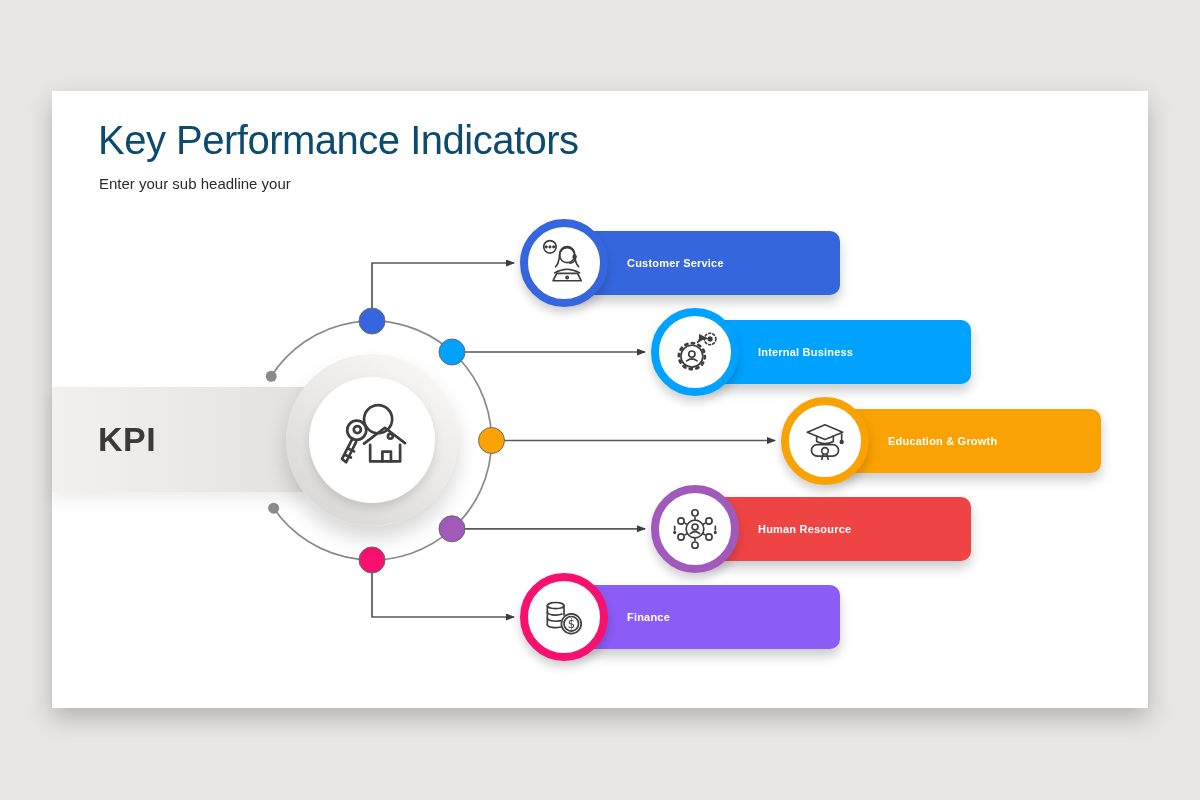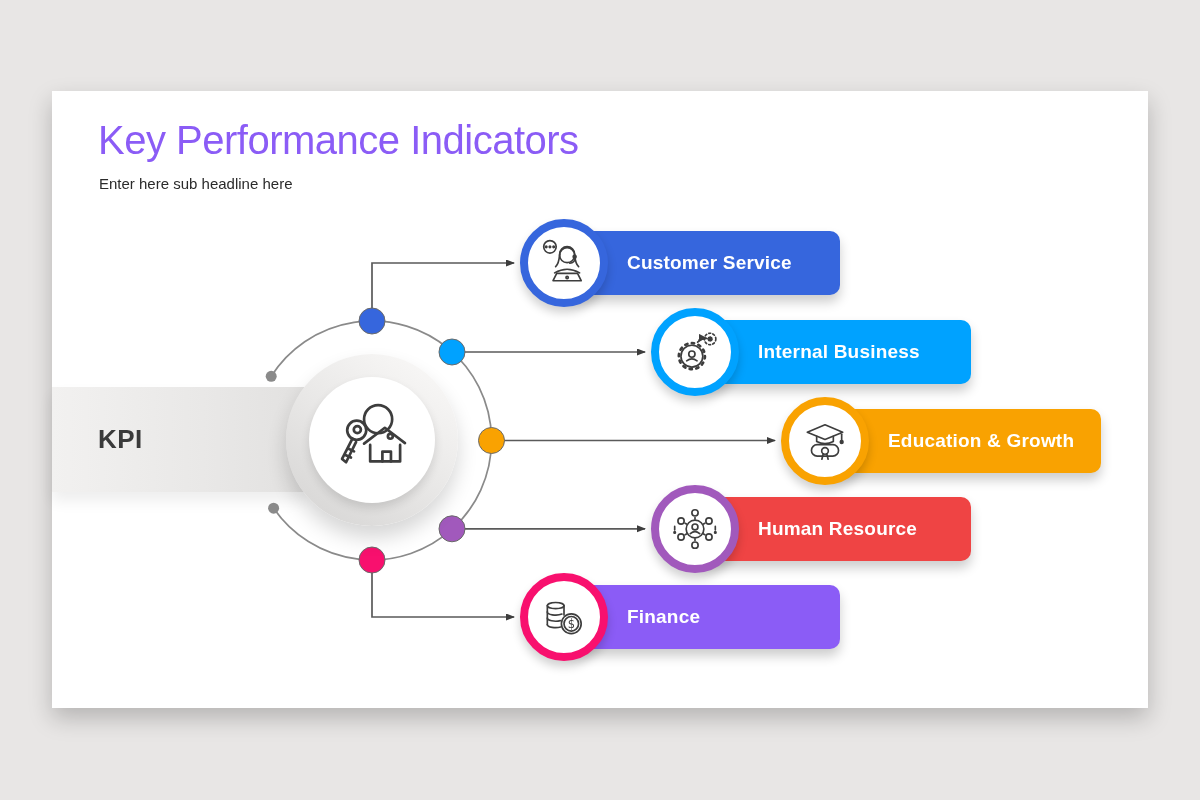--- a/index.html
+++ b/index.html
@@ -1,29 +1,29 @@
 <!DOCTYPE html>
 <html><head>
 <meta charset="utf-8">
 <style>
   * { margin:0; padding:0; box-sizing:border-box; }
   html,body { width:1200px; height:800px; overflow:hidden; font-family:"Liberation Sans", sans-serif; }
   .page { position:relative; width:1200px; height:800px; background:#e8e6e5; }
   .slide { position:absolute; left:52px; top:91px; width:1096px; height:617px; background:#ffffff;
            box-shadow:0 10px 22px rgba(0,0,0,0.22); }
 
-  .title { position:absolute; left:46px; top:27px; font-size:40px; font-weight:400; color:#8b5cf6;
+  .title { position:absolute; left:46px; top:27px; font-size:40px; font-weight:400; color:#0c4a6e;
            letter-spacing:-0.5px; line-height:1.1; }
   .subtitle { position:absolute; left:47px; top:84px; font-size:15px; font-weight:400; color:#2b2b2b; }
 
   .kpi-band { position:absolute; left:0; top:296px; width:252px; height:105px; z-index:1;
               background:linear-gradient(90deg,#f2f1f0 0%, #e9e8e7 60%, #e2e1e0 100%);
               box-shadow:0 9px 14px rgba(0,0,0,0.07);
               display:flex; align-items:center; }
-  .kpi-label { margin-left:46px; font-size:26px; font-weight:bold; color:#3a3a3a; letter-spacing:0.5px; }
+  .kpi-label { margin-left:46px; font-size:34px; font-weight:bold; color:#3a3a3a; letter-spacing:0.5px; }
 
   .wires { position:absolute; left:0; top:0; width:1096px; height:617px; z-index:2; }
   .wire  { fill:none; stroke-width:1.7px; }
   .arc   { fill:none; stroke-width:1.7px; }
   .dot   { stroke:#6a6a6a; stroke-width:1px; }
 
   .hub { position:absolute; left:234px; top:263px; width:172px; height:172px; border-radius:50%; z-index:3;
          background:linear-gradient(215deg,#f9f8f7 8%, #e9e8e7 50%, #d4d3d2 100%);
          box-shadow:0 12px 20px rgba(0,0,0,0.16);
          display:flex; align-items:center; justify-content:center; }
@@ -34,35 +34,35 @@
   .item { position:absolute; width:364px; height:88px; z-index:4; }
   .item-cs { left:468px; top:128px; }
   .item-ib { left:599px; top:217px; }
   .item-eg { left:729px; top:306px; }
   .item-hr { left:599px; top:394px; }
   .item-fi { left:468px; top:482px; }
 
   .bar { position:absolute; left:44px; top:12px; width:276px; height:64px; border-radius:10px;
          box-shadow:0 7px 12px rgba(0,0,0,0.20);
          display:flex; align-items:center; z-index:1; }
-  .bar-label { padding-left:63px; font-size:19px; font-weight:bold; color:#ffffff; letter-spacing:0.2px; }
+  .bar-label { padding-left:63px; font-size:11px; font-weight:bold; color:#ffffff; letter-spacing:0.2px; }
   .ring { position:absolute; left:0; top:0; width:88px; height:88px; border-radius:50%;
           border:8px solid #999; background:#ffffff; z-index:2;
           box-shadow:0 6px 10px rgba(0,0,0,0.18);
           display:flex; align-items:center; justify-content:center; }
   .licon { display:block; }
 </style>
 </head>
 <body>
 
 <div class="page" style="background: rgb(232, 230, 229);">
   <div class="slide" style="background: rgb(255, 255, 255);">
 
     <h1 class="title">Key Performance Indicators</h1>
-    <p class="subtitle">Enter here sub headline here</p>
+    <p class="subtitle">Enter your sub headline your</p>
 
     <div class="kpi-band">
       <span class="kpi-label">KPI</span>
     </div>
 
     <svg class="wires" viewBox="0 0 1096 617">
       <defs>
         <marker id="arrow" markerUnits="userSpaceOnUse" markerWidth="10" markerHeight="8" refX="8" refY="3.5" orient="auto">
           <path d="M0 0 L9 3.5 L0 7 Z" fill="#3d3d3d"></path>
         </marker>

